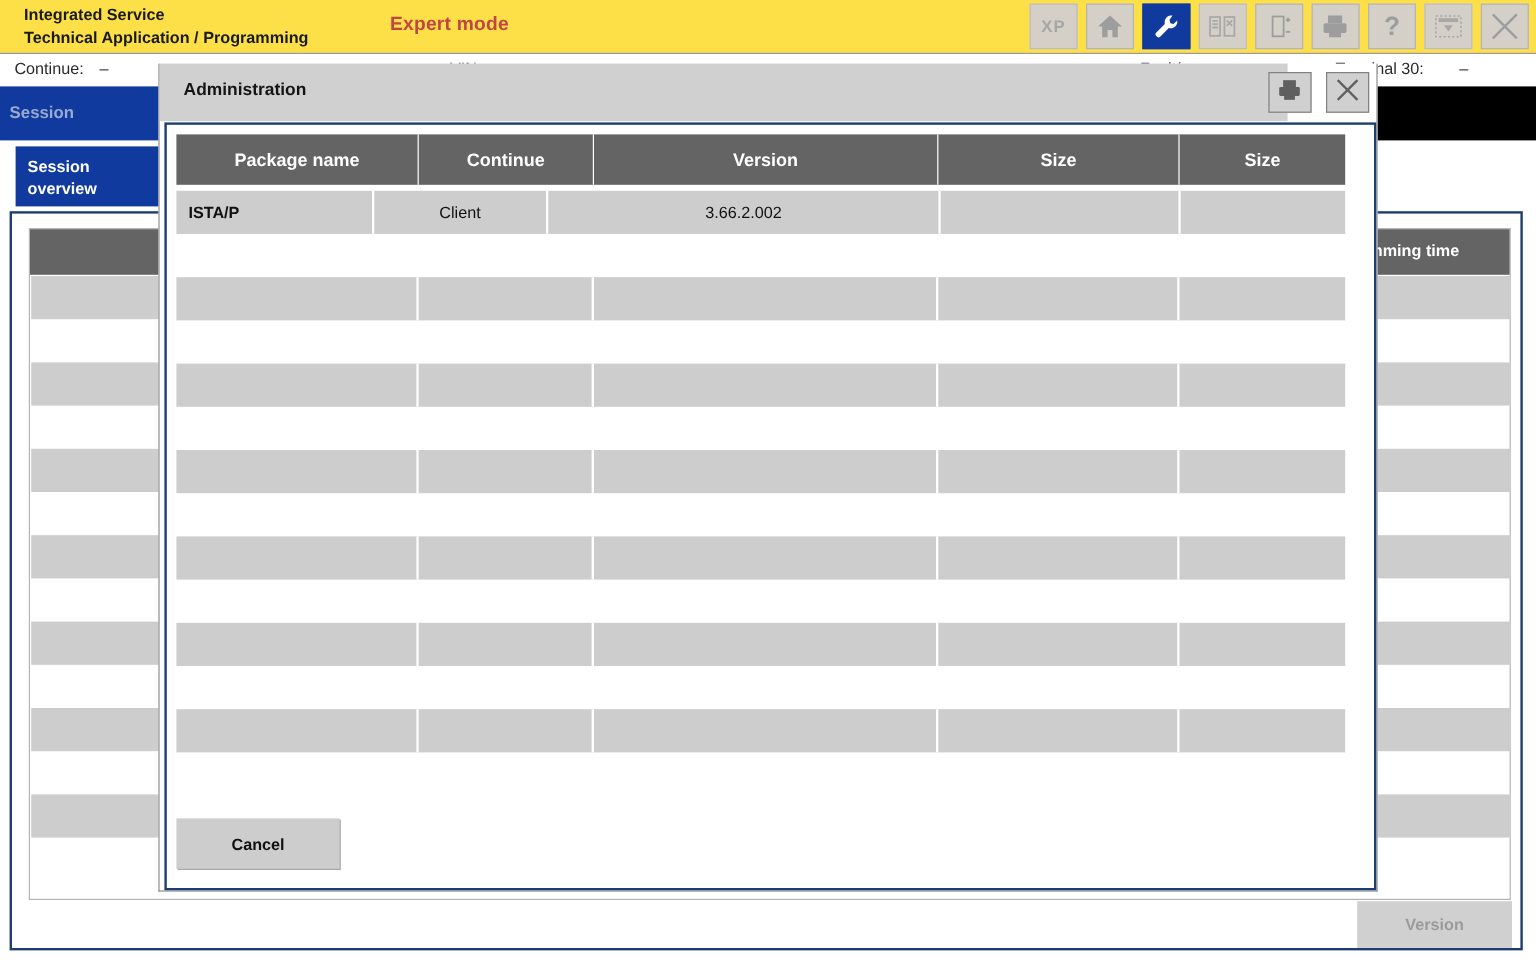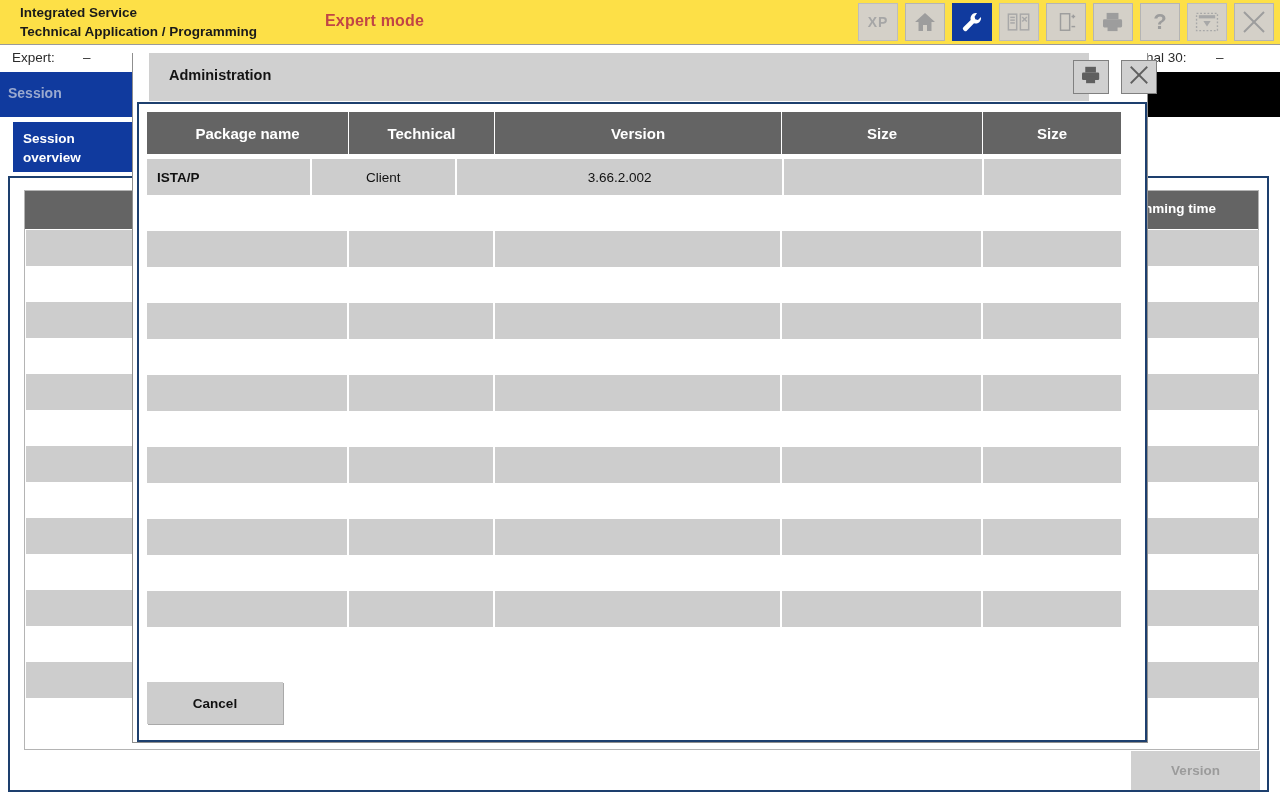--- a/index.html
+++ b/index.html
@@ -90,21 +90,21 @@
   }
 
   
   .dialog {
     position: absolute; left: 132px; top: 53px; width: 1016px; height: 690px;
     background: #ffffff;
     border-left: 1px solid #8f8f8f; border-right: 1px solid #8f8f8f; border-bottom: 1px solid #8f8f8f;
     box-sizing: border-box;
   }
   .dlg-titlebar {
-    position: absolute; left: 16px; top: 0; width: 940px; height: 48px;
+    position: absolute; left: 0; top: 0; width: 940px; height: 48px;
     background: #d0d0d0; box-sizing: border-box; text-align: right;
   }
   .dlg-title { position: absolute; left: 20px; top: 14px; font-size: 14.5px; font-weight: bold; color: #141414; }
   .dlg-tool {
     position: absolute; top: 7px; width: 36px; height: 34px; box-sizing: border-box;
     border: 1px solid #808080; background: #d0d0d0;
     display: flex; align-items: center; justify-content: center; color: #5f5f5f;
   }
   .dlg-tool.print { left: 924px; }
   .dlg-tool.close { left: 972px; }
@@ -246,21 +246,21 @@
             <line x1="3" y1="3" x2="23" y2="23"></line>
               <line x1="23" y1="3" x2="3" y2="23"></line>
           </svg>
         </span>
       </div>
 
     </div>
   </div>
 
   <div class="session-bar">
-    <span class="session-lbl">Expert:</span>
+    <span class="session-lbl">Continue:</span>
     <span class="session-val">–</span>
     <span class="vin-ghost">VIN:</span>
     <span class="faults-ghost">Fault/s:</span>
     <span class="term-lbl">Terminal 30:</span>
     <span class="term-val">–</span>
   </div>
 
   <div class="bg-blackbox"></div>
 
   <div class="bg-nav">
@@ -328,21 +328,21 @@
         <span>Brand selection</span>
       </div>
     </div>
 
   </div>
 
   <div class="content-frame">
     <div class="tbl">
       <div class="tbl-hdr">
         <div class="cell" style="width:202px">Package name</div>
-        <div class="cell" style="width:146px">Technical</div>
+        <div class="cell" style="width:146px">Continue</div>
         <div class="cell" style="width:287px">Version</div>
         <div class="cell" style="width:201px">Size</div>
         <div class="cell" style="width:138px">Size</div>
       </div>
 
       <div class="row filled" style="top:47px">
         <div class="cell c0" style="width:166px">ISTA/P</div>
         <div class="cell c1" style="width:146px">Client</div>
         <div class="cell c2" style="width:330px">3.66.2.002</div>
         <div class="cell" style="width:201px"></div>

